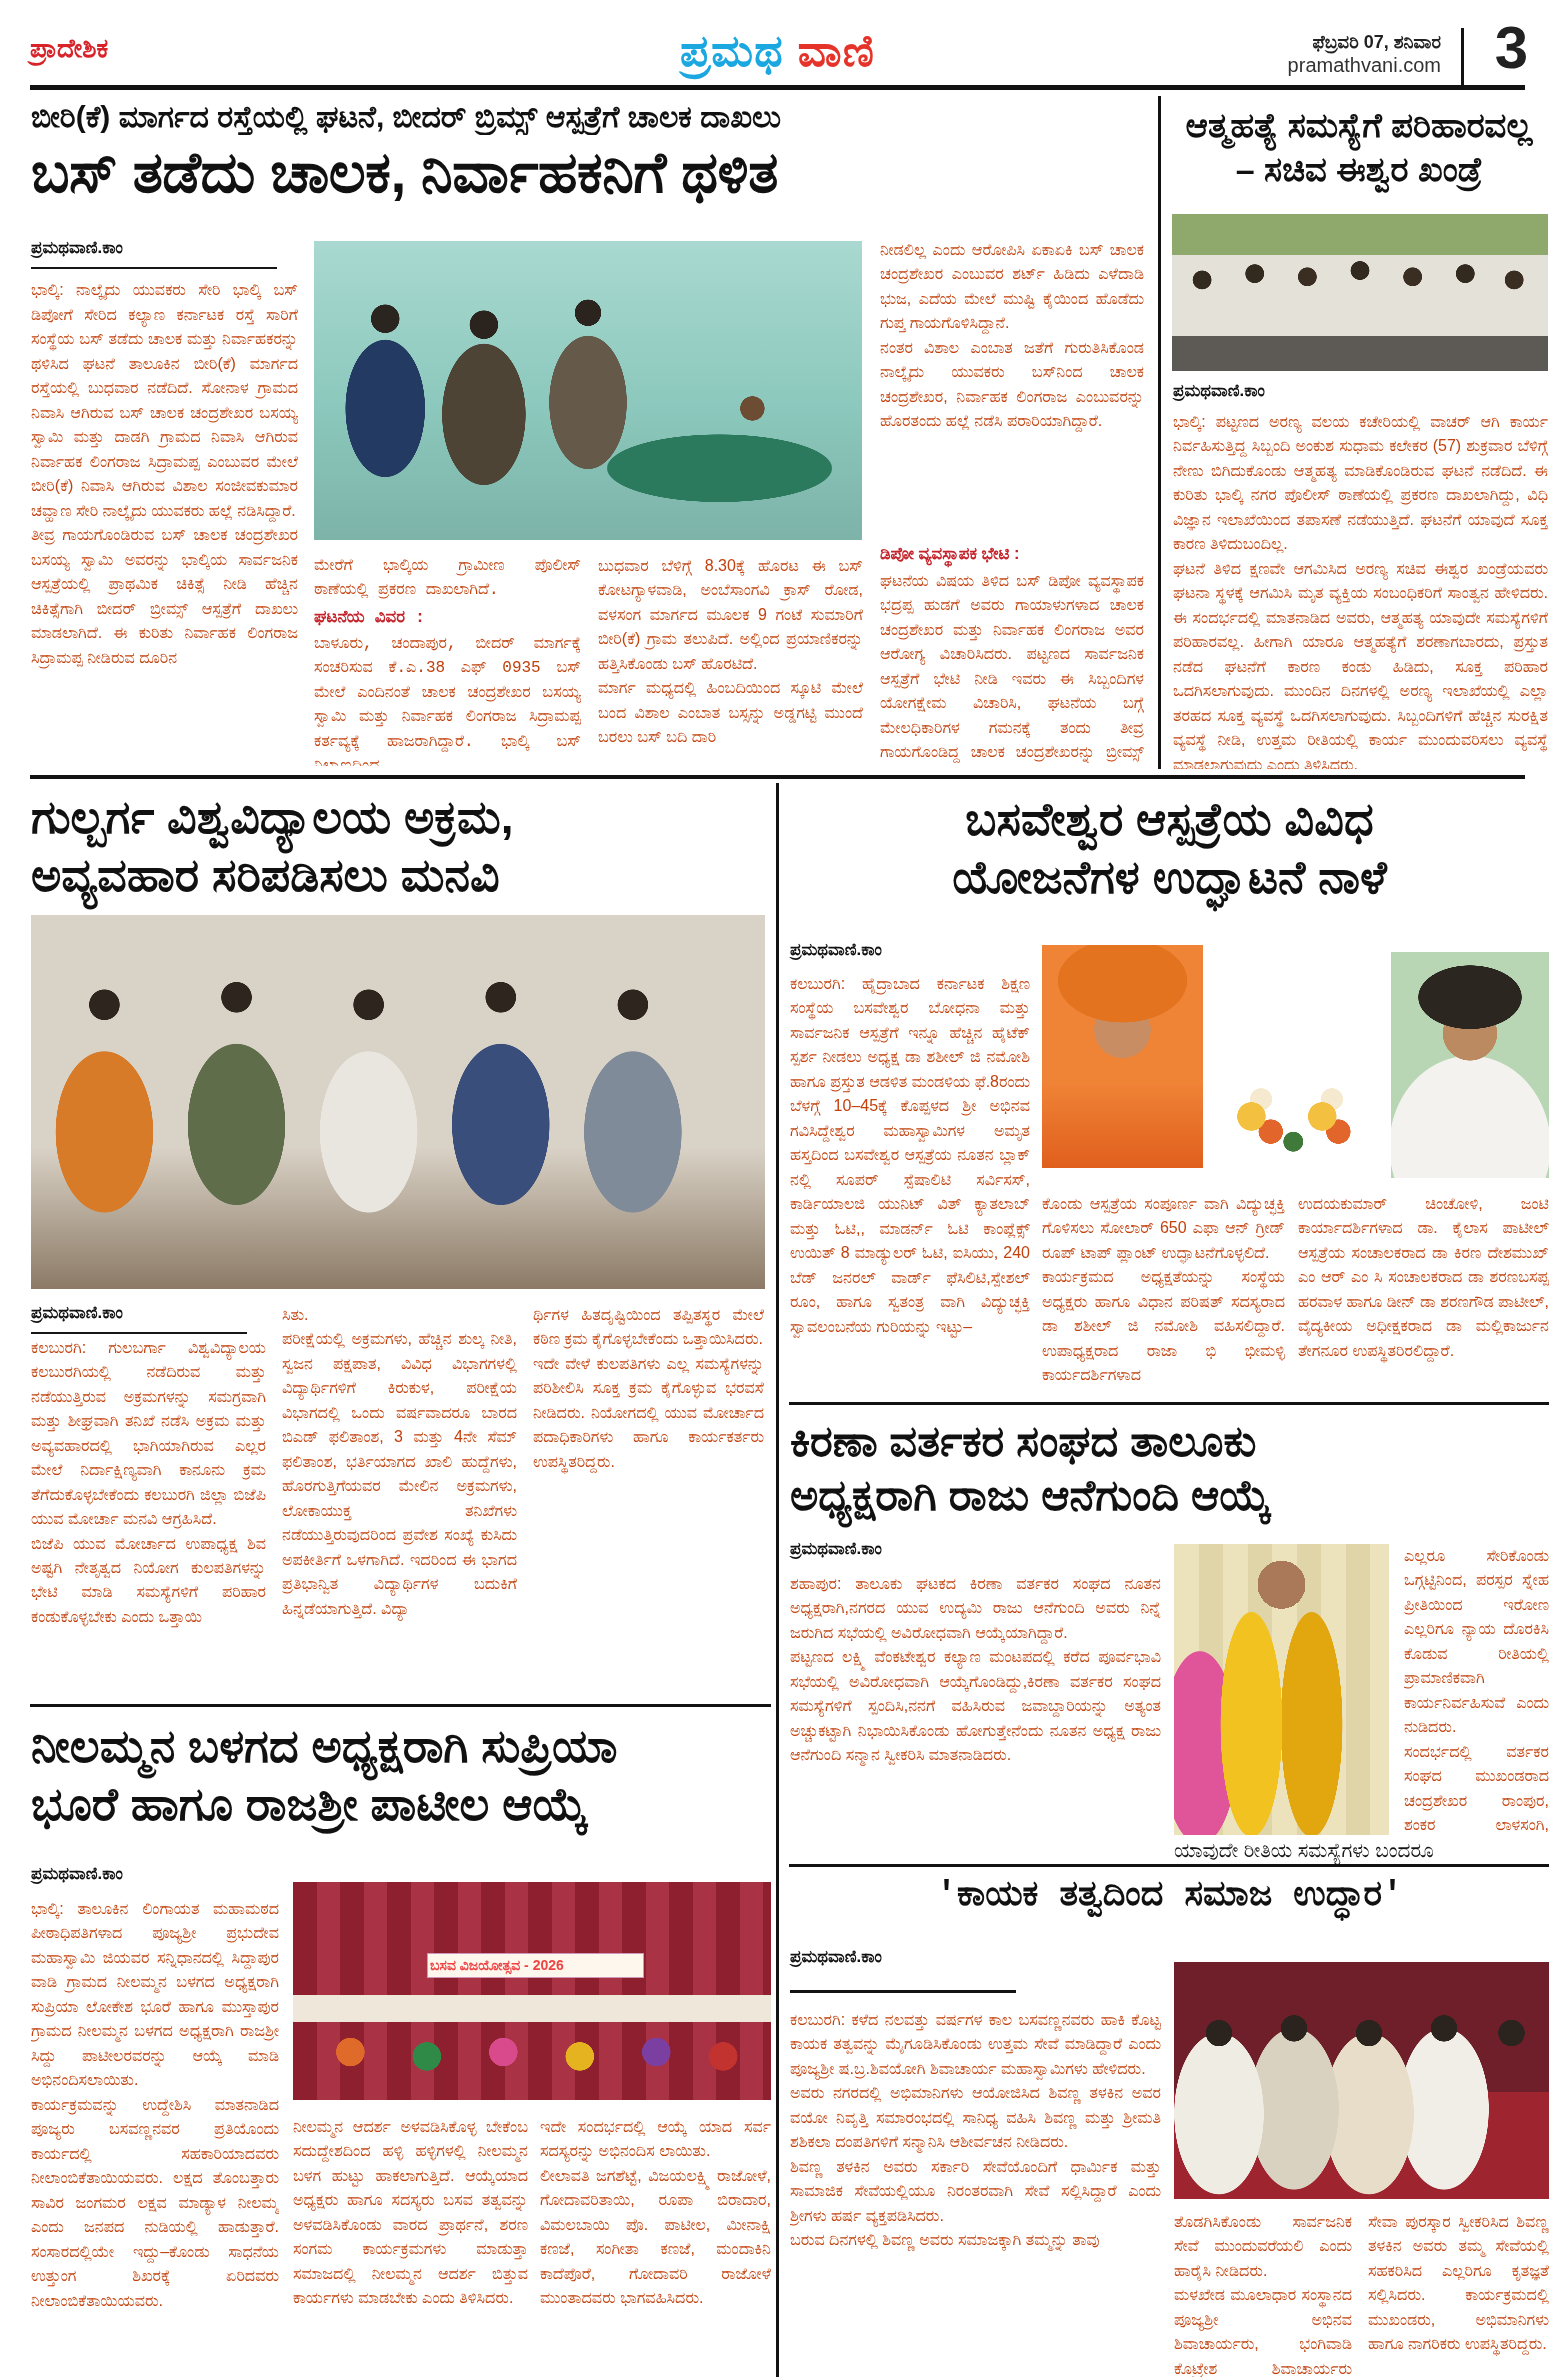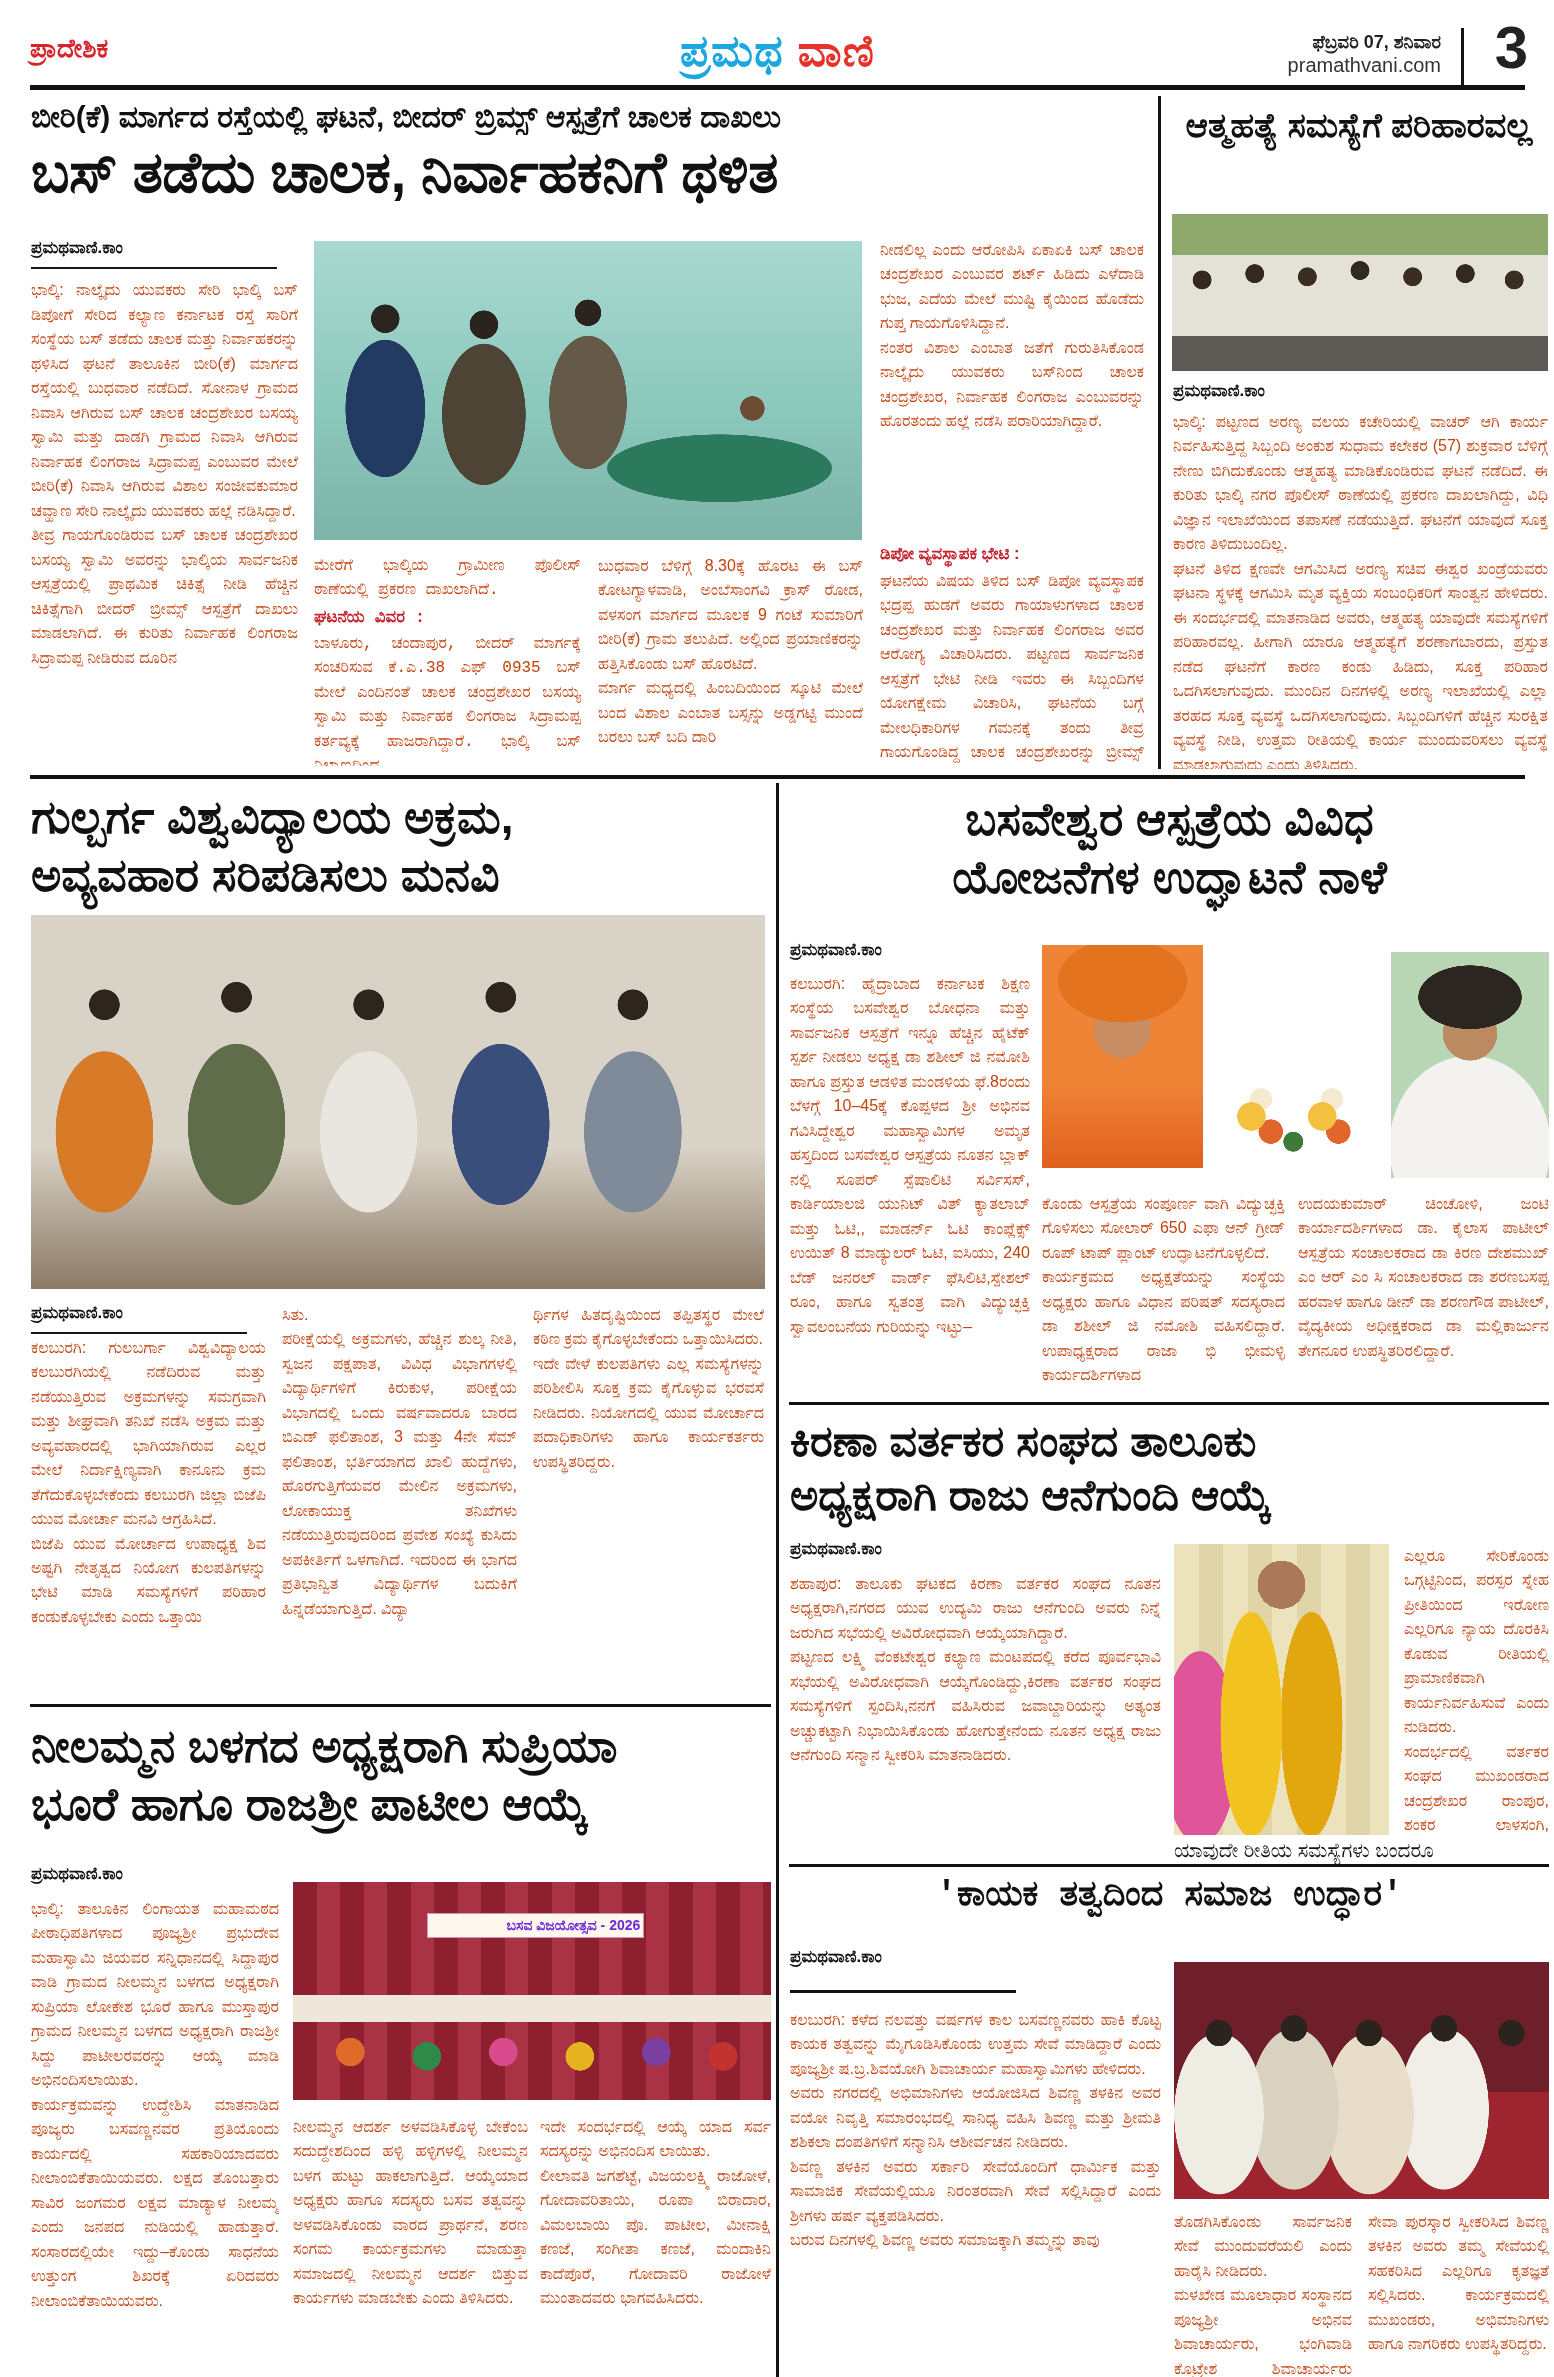--- a/index.html
+++ b/index.html
@@ -19,22 +19,22 @@
   .head-lg{font-size:46px;font-weight:800;line-height:1.26;}
   .head-md{font-size:34px;font-weight:800;line-height:1.3;text-align:center;}
   .head-c{text-align:center;}
   .dateline{font-size:16.7px;font-weight:700;color:#111;}
   .dl-rule{height:2.2px;background:#161616;margin-top:8.6px;width:92%;}
   .bodycol{font-size:16px;line-height:1.53;text-align:justify;white-space:pre-line;
            overflow:hidden;color:#c2410c;}
   .subhead{color:#c5232b;font-weight:800;font-size:16.7px;margin:5.4px 0 4.3px 0;}
   .caption{font-size:20px;color:#141414;}
   .photo{overflow:hidden;}
-  .banner{background:#fdf7ee;border:1.1px solid #c9b; text-align:right;color:#6d28d9;
-          font-weight:700;}
+  .banner{background:#fdf7ee;border:1.1px solid #c9b; text-align:left;color:#ef4444;
+          font-weight:700;margin-top:40px;}
   
   .ph-hospital{background:
     radial-gradient(circle at 13% 26%, #2b2520 0 14px, transparent 14.5px),
     radial-gradient(ellipse 40px 69px at 13% 56%, #233a63 0 99%, transparent 100%),
     radial-gradient(circle at 31% 28%, #2b241e 0 14px, transparent 14.5px),
     radial-gradient(ellipse 42px 71px at 31% 58%, #4d4436 0 99%, transparent 100%),
     radial-gradient(circle at 50% 24%, #2b241e 0 13px, transparent 13.4px),
     radial-gradient(ellipse 39px 67px at 50% 54%, #655a4a 0 99%, transparent 100%),
     radial-gradient(circle at 80% 56%, #6d4c34 0 12px, transparent 12.4px),
     radial-gradient(ellipse 113px 34px at 74% 76%, #2b7a5e 0 99%, transparent 100%),
@@ -147,20 +147,21 @@
     <div class="bodycol" style="height:301px;">ನೀಡಲಿಲ್ಲ ಎಂದು ಆರೋಪಿಸಿ ಏಕಾಏಕಿ ಬಸ್ ಚಾಲಕ ಚಂದ್ರಶೇಖರ ಎಂಬುವರ ಶರ್ಟ್ ಹಿಡಿದು ಎಳೆದಾಡಿ ಭುಜ, ಎದೆಯ ಮೇಲೆ ಮುಷ್ಟಿ ಕೈಯಿಂದ ಹೊಡೆದು ಗುಪ್ತ ಗಾಯಗೊಳಿಸಿದ್ದಾನೆ.
 ನಂತರ ವಿಶಾಲ ಎಂಬಾತ ಜತೆಗೆ ಗುರುತಿಸಿಕೊಂಡ ನಾಲ್ಕೈದು ಯುವಕರು ಬಸ್‌ನಿಂದ ಚಾಲಕ ಚಂದ್ರಶೇಖರ, ನಿರ್ವಾಹಕ ಲಿಂಗರಾಜ ಎಂಬುವರನ್ನು ಹೊರತಂದು ಹಲ್ಲೆ ನಡೆಸಿ ಪರಾರಿಯಾಗಿದ್ದಾರೆ.</div>
     <div class="subhead">ಡಿಪೋ ವ್ಯವಸ್ಥಾಪಕ ಭೇಟಿ :</div>
     <div class="bodycol" style="height:194px;">ಘಟನೆಯ ವಿಷಯ ತಿಳಿದ ಬಸ್ ಡಿಪೋ ವ್ಯವಸ್ಥಾಪಕ ಭದ್ರಪ್ಪ ಹುಡಗೆ ಅವರು ಗಾಯಾಳುಗಳಾದ ಚಾಲಕ ಚಂದ್ರಶೇಖರ ಮತ್ತು ನಿರ್ವಾಹಕ ಲಿಂಗರಾಜ ಅವರ ಆರೋಗ್ಯ ವಿಚಾರಿಸಿದರು. ಪಟ್ಟಣದ ಸಾರ್ವಜನಿಕ ಆಸ್ಪತ್ರೆಗೆ ಭೇಟಿ ನೀಡಿ ಇವರು ಈ ಸಿಬ್ಬಂದಿಗಳ ಯೋಗಕ್ಷೇಮ ವಿಚಾರಿಸಿ, ಘಟನೆಯ ಬಗ್ಗೆ ಮೇಲಧಿಕಾರಿಗಳ ಗಮನಕ್ಕೆ ತಂದು ತೀವ್ರ ಗಾಯಗೊಂಡಿದ್ದ ಚಾಲಕ ಚಂದ್ರಶೇಖರನ್ನು ಬ್ರೀಮ್ಸ್ ಆಸ್ಪತ್ರೆಗೆ ಹೆಚ್ಚಿನ ಚಿಕಿತ್ಸೆಗೆ ದಾಖಲಿಸಿದರು.</div>
   </div>
 
   <div class="abs rule" style="left:1158px;top:96px;width:2.7px;height:673px;"></div>
 
   <div class="abs head-md" style="left:1173px;top:103px;width:372px;">
     <div>ಆತ್ಮಹತ್ಯೆ ಸಮಸ್ಯೆಗೆ ಪರಿಹಾರವಲ್ಲ</div>
+    <div>– ಸಚಿವ ಈಶ್ವರ ಖಂಡ್ರೆ</div>
   </div>
   <div class="abs photo ph-crowd" style="left:1172px;top:214px;width:376px;height:157px;"></div>
   <div class="abs dateline" style="left:1173px;top:381px;">ಪ್ರಮಥವಾಣಿ.ಕಾಂ</div>
   <div class="abs bodycol" style="left:1173px;top:410px;width:375px;height:359px;">ಭಾಲ್ಕಿ: ಪಟ್ಟಣದ ಅರಣ್ಯ ವಲಯ ಕಚೇರಿಯಲ್ಲಿ ವಾಚರ್ ಆಗಿ ಕಾರ್ಯ ನಿರ್ವಹಿಸುತ್ತಿದ್ದ ಸಿಬ್ಬಂದಿ ಅಂಕುಶ ಸುಧಾಮ ಕಲೇಕರ (57) ಶುಕ್ರವಾರ ಬೆಳಿಗ್ಗೆ ನೇಣು ಬಿಗಿದುಕೊಂಡು ಆತ್ಮಹತ್ಯ ಮಾಡಿಕೊಂಡಿರುವ ಘಟನೆ ನಡೆದಿದೆ. ಈ ಕುರಿತು ಭಾಲ್ಕಿ ನಗರ ಪೊಲೀಸ್ ಠಾಣೆಯಲ್ಲಿ ಪ್ರಕರಣ ದಾಖಲಾಗಿದ್ದು, ವಿಧಿ ವಿಜ್ಞಾನ ಇಲಾಖೆಯಿಂದ ತಪಾಸಣೆ ನಡೆಯುತ್ತಿದೆ. ಘಟನೆಗೆ ಯಾವುದೆ ಸೂಕ್ತ ಕಾರಣ ತಿಳಿದುಬಂದಿಲ್ಲ.
 ಘಟನೆ ತಿಳಿದ ಕ್ಷಣವೇ ಆಗಮಿಸಿದ ಅರಣ್ಯ ಸಚಿವ ಈಶ್ವರ ಖಂಡ್ರೆಯವರು ಘಟನಾ ಸ್ಥಳಕ್ಕೆ ಆಗಮಿಸಿ ಮೃತ ವ್ಯಕ್ತಿಯ ಸಂಬಂಧಿಕರಿಗೆ ಸಾಂತ್ವನ ಹೇಳಿದರು. ಈ ಸಂದರ್ಭದಲ್ಲಿ ಮಾತನಾಡಿದ ಅವರು, ಆತ್ಮಹತ್ಯ ಯಾವುದೇ ಸಮಸ್ಯೆಗಳಿಗೆ ಪರಿಹಾರವಲ್ಲ. ಹೀಗಾಗಿ ಯಾರೂ ಆತ್ಮಹತ್ಯೆಗೆ ಶರಣಾಗಬಾರದು, ಪ್ರಸ್ತುತ ನಡೆದ ಘಟನೆಗೆ ಕಾರಣ ಕಂಡು ಹಿಡಿದು, ಸೂಕ್ತ ಪರಿಹಾರ ಒದಗಿಸಲಾಗುವುದು. ಮುಂದಿನ ದಿನಗಳಲ್ಲಿ ಅರಣ್ಯ ಇಲಾಖೆಯಲ್ಲಿ ಎಲ್ಲಾ ತರಹದ ಸೂಕ್ತ ವ್ಯವಸ್ಥೆ ಒದಗಿಸಲಾಗುವುದು. ಸಿಬ್ಬಂದಿಗಳಿಗೆ ಹೆಚ್ಚಿನ ಸುರಕ್ಷಿತ ವ್ಯವಸ್ಥೆ ನೀಡಿ, ಉತ್ತಮ ರೀತಿಯಲ್ಲಿ ಕಾರ್ಯ ಮುಂದುವರಿಸಲು ವ್ಯವಸ್ಥೆ ಮಾಡಲಾಗುವುದು ಎಂದು ತಿಳಿಸಿದರು.
 ಈ ಸಂದರ್ಭದಲ್ಲಿ ಐ.ಎಸ್.ಎಫ್ ಡಿಸಿಎಫ್‌ಒ ಆಶಿಶ ರೆಡ್ಡಿ, ಸೋಶಿಯಲ್ ಫಾರೆಸ್ಟ್ ಡಿಎಫ್‌ಒ ಶ್ರೀನಿವಾಸ ಯಾರ್ಡನ ಹಾಜರಿದ್ದರು.</div>
 
   <div class="abs rule" style="left:30px;right:30px;top:775px;height:3.8px;"></div>
 
   <div class="abs head-lg" style="left:31px;top:789px;width:736px;">

